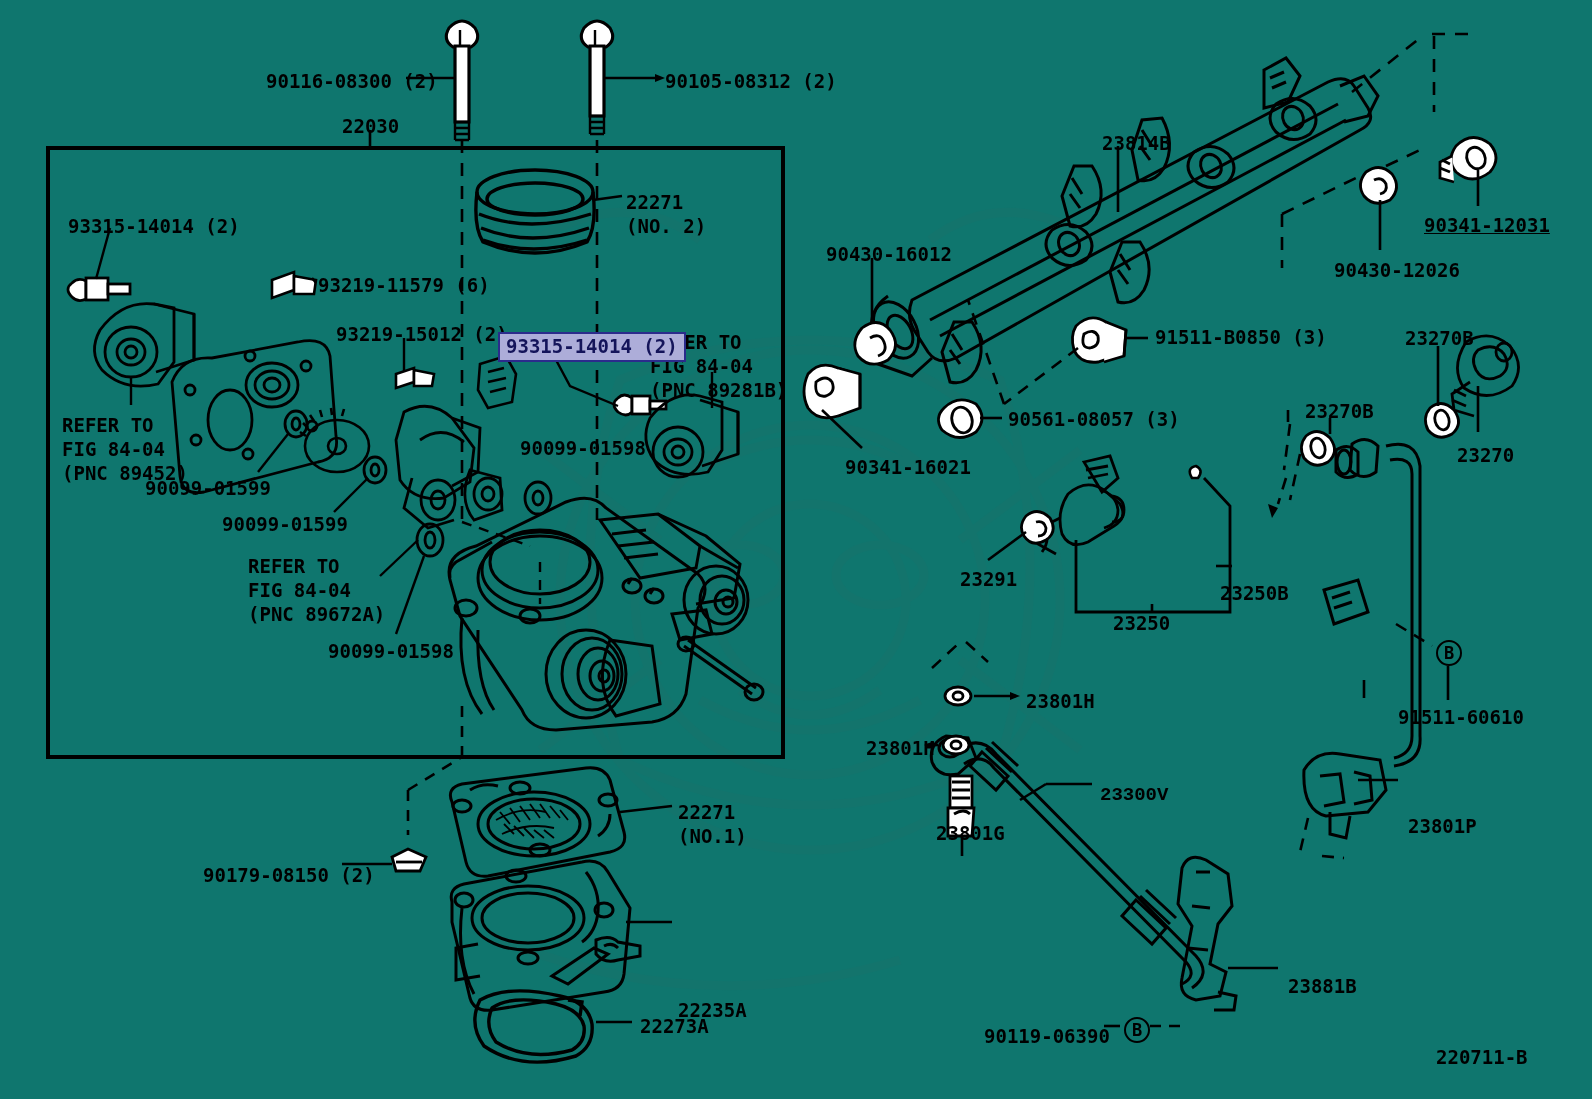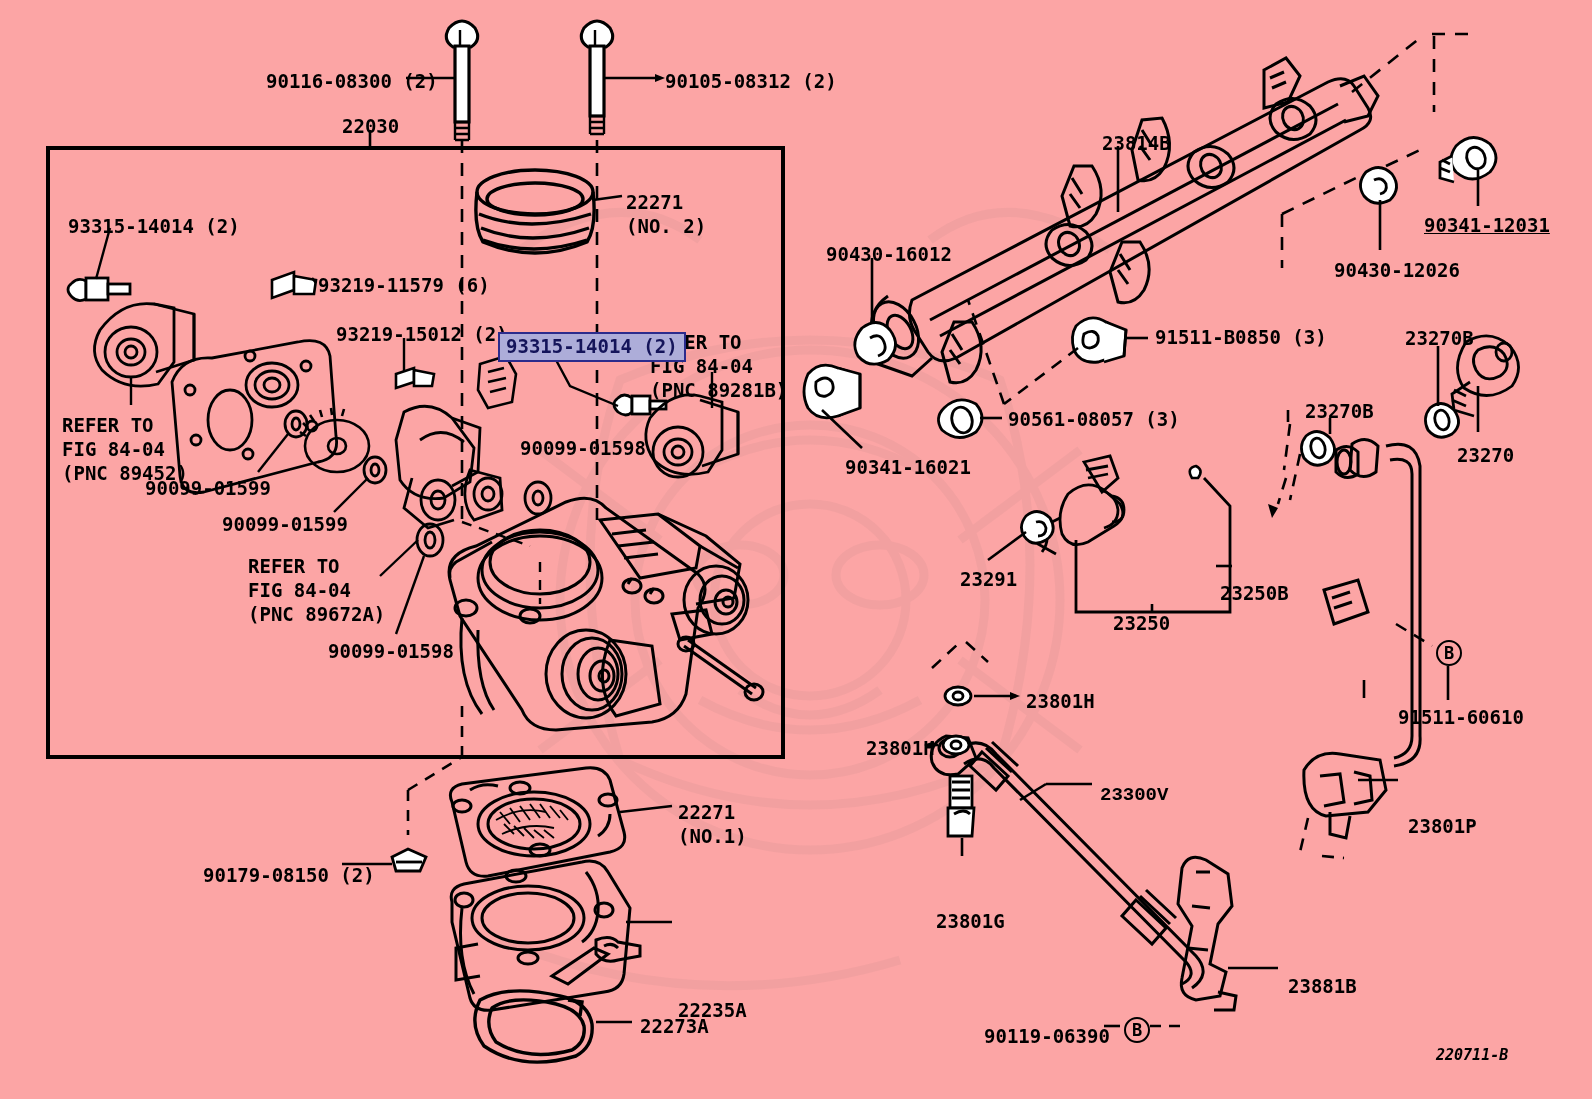--- a/index.html
+++ b/index.html
@@ -1,38 +1,38 @@
 <!DOCTYPE html>
 <html><head>
 <meta charset="utf-8">
 <title>Parts Diagram</title>
 <style>
   html,body{margin:0;padding:0;background:#ffffff;}
   #stage{
-    position:relative;width:1592px;height:1099px;background:#fca5a5;
+    position:relative;width:1592px;height:1099px;background:#0f766e;
     font-family:"DejaVu Sans Mono","Liberation Mono",monospace;
     overflow:hidden;
   }
   #stage svg{position:absolute;left:0;top:0;width:1592px;height:1099px;}
   .lbl{
     position:absolute;white-space:pre;color:#000;
     font-family:"DejaVu Sans Mono","Liberation Mono",monospace;
     font-size:19px;font-weight:700;letter-spacing:0px;line-height:23px;
   }
   .lbl.multi{line-height:24px;}
   .hl{
     position:absolute;
     background:#adadd9;border:2px solid #2b2b8c;color:#14145a;
     font-family:"DejaVu Sans Mono","Liberation Mono",monospace;
     font-size:19px;font-weight:700;white-space:pre;
     padding:2px 6px 3px 6px;line-height:21px;
   }
   .code{
-    position:absolute;font-size:15px;font-weight:700;color:#000;
-    font-family:"DejaVu Sans Mono","Liberation Mono",monospace;white-space:pre;font-style:italic;
+    position:absolute;font-size:19px;font-weight:700;color:#000;
+    font-family:"DejaVu Sans Mono","Liberation Mono",monospace;white-space:pre;
   }
   .bcirc{
     position:absolute;width:26px;height:26px;border:2.5px solid #000;
     border-radius:50%;box-sizing:border-box;color:#000;
     font-family:"DejaVu Sans Mono","Liberation Mono",monospace;
     font-size:17px;font-weight:700;text-align:center;line-height:22px;
   }
   .wm{position:absolute;opacity:.055;pointer-events:none;}
 </style>
 </head>
@@ -549,21 +549,21 @@
   <div class="lbl" style="left:1405px;top:327px;">23270B</div>
   <div class="lbl" style="left:1305px;top:400px;">23270B</div>
   <div class="lbl" style="left:1457px;top:444px;">23270</div>
   <div class="lbl" style="left:960px;top:568px;">23291</div>
   <div class="lbl" style="left:1220px;top:582px;">23250B</div>
   <div class="lbl" style="left:1113px;top:612px;">23250</div>
 
   <div class="lbl" style="left:1026px;top:690px;">23801H</div>
   <div class="lbl" style="left:866px;top:737px;">23801H</div>
   <div class="lbl" style="left:1100px;top:784px;font-family:Liberation Mono, monospace;">23300V</div>
-  <div class="lbl" style="left:936px;top:910px;">23801G</div>
+  <div class="lbl" style="left:936px;top:822px;">23801G</div>
   <div class="lbl" style="left:1408px;top:775px;margin-top:40px;">23801P</div>
   <div class="lbl" style="left:1398px;top:706px;">91511-60610</div>
   <div class="lbl" style="left:1288px;top:975px;">23881B</div>
   <div class="lbl" style="left:984px;top:1025px;">90119-06390</div>
 
   <div class="bcirc" style="left:1436px;top:640px;">B</div>
   <div class="bcirc" style="left:1124px;top:1017px;">B</div>
 
   <div class="code" style="left:1436px;top:1046px;">220711-B</div>
 

